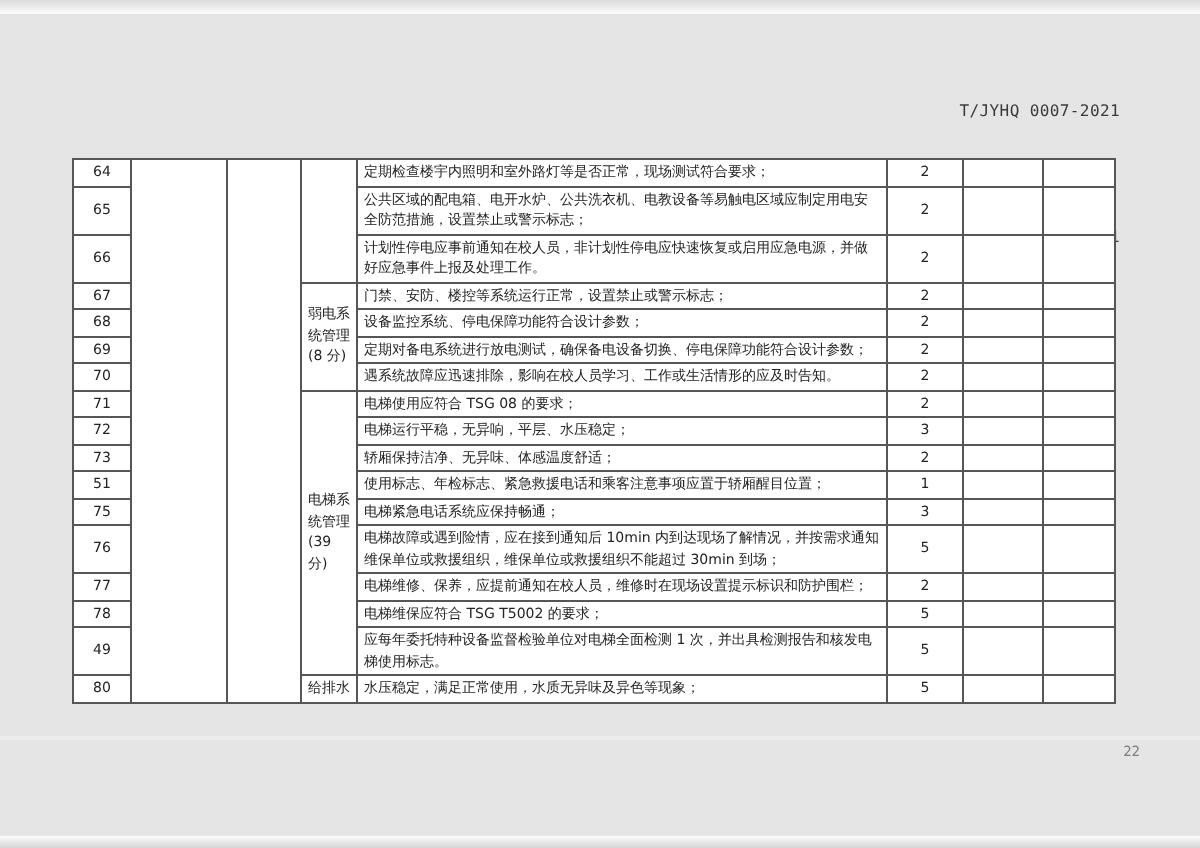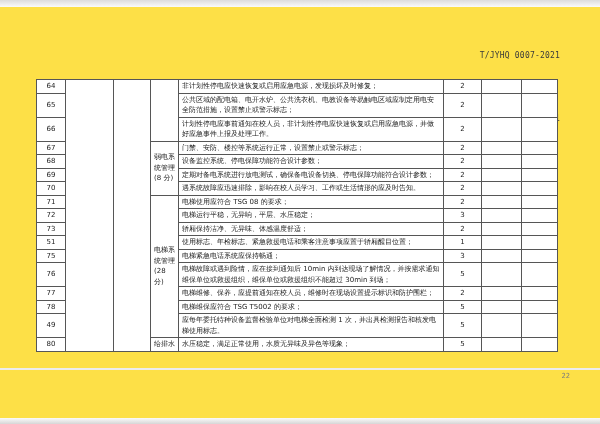--- a/index.html
+++ b/index.html
@@ -4,21 +4,21 @@
 <style>
   html, body {
     margin: 0;
     padding: 0;
     background: #ffffff;
   }
   .page {
     position: relative;
     width: 600px;
     height: 424px;
-    background: #fde047;
+    background: #e5e5e5;
     overflow: hidden;
     font-family: "DejaVu Sans", sans-serif;
   }
   .scan-band-top {
     position: absolute;
     top: 0; left: 0;
     width: 600px; height: 7px;
     background: linear-gradient(to bottom, #dcdcdc, #fbfbfb);
   }
   .scan-line-mid {
@@ -95,21 +95,21 @@
       <col style="width:38px">
       <col style="width:40px">
       <col style="width:36px">
     </colgroup>
     <tbody>
         <tr>
           <td class="num">64</td>
           <td rowspan="17"></td>
           <td rowspan="17"></td>
           <td class="cat" rowspan="3"></td>
-          <td class="desc">非计划性停电应快速恢复或启用应急电源，发现损坏及时修复；</td>
+          <td class="desc">定期检查楼宇内照明和室外路灯等是否正常，现场测试符合要求；</td>
           <td class="num">2</td>
           <td></td>
           <td></td>
         </tr>
         <tr>
           <td class="num">65</td>
           <td class="desc">公共区域的配电箱、电开水炉、公共洗衣机、电教设备等易触电区域应制定用电安全防范措施，设置禁止或警示标志；</td>
           <td class="num">2</td>
           <td></td>
           <td></td>
@@ -145,21 +145,21 @@
         </tr>
         <tr>
           <td class="num">70</td>
           <td class="desc">遇系统故障应迅速排除，影响在校人员学习、工作或生活情形的应及时告知。</td>
           <td class="num">2</td>
           <td></td>
           <td></td>
         </tr>
         <tr>
           <td class="num">71</td>
-          <td class="cat" rowspan="9">电梯系统管理(28 分)</td>
+          <td class="cat" rowspan="9">电梯系统管理(39 分)</td>
           <td class="desc">电梯使用应符合 TSG 08 的要求；</td>
           <td class="num">2</td>
           <td></td>
           <td></td>
         </tr>
         <tr>
           <td class="num">72</td>
           <td class="desc">电梯运行平稳，无异响，平层、水压稳定；</td>
           <td class="num">3</td>
           <td></td>

